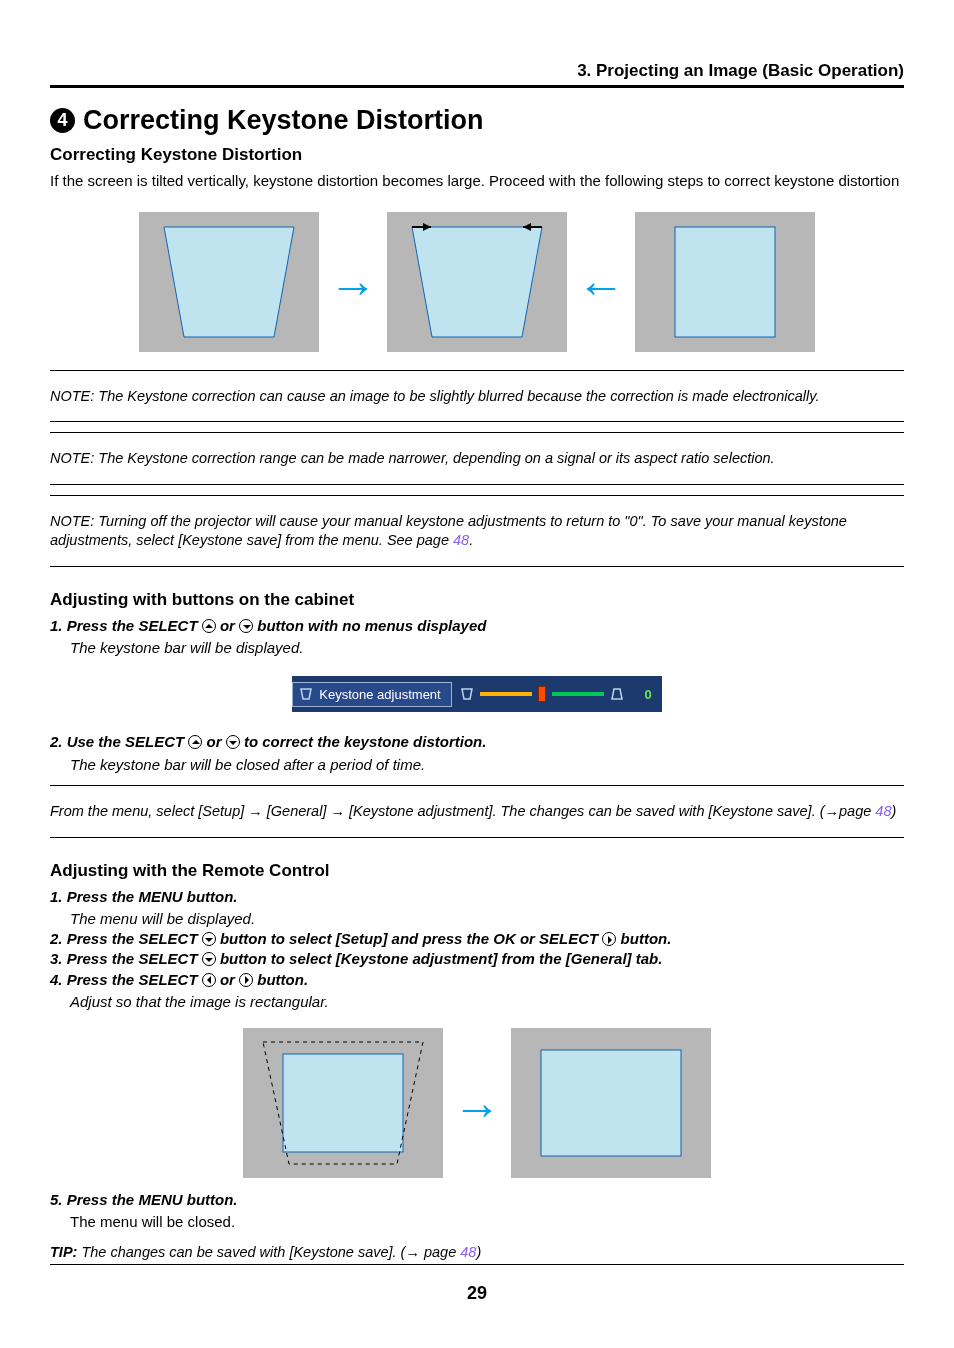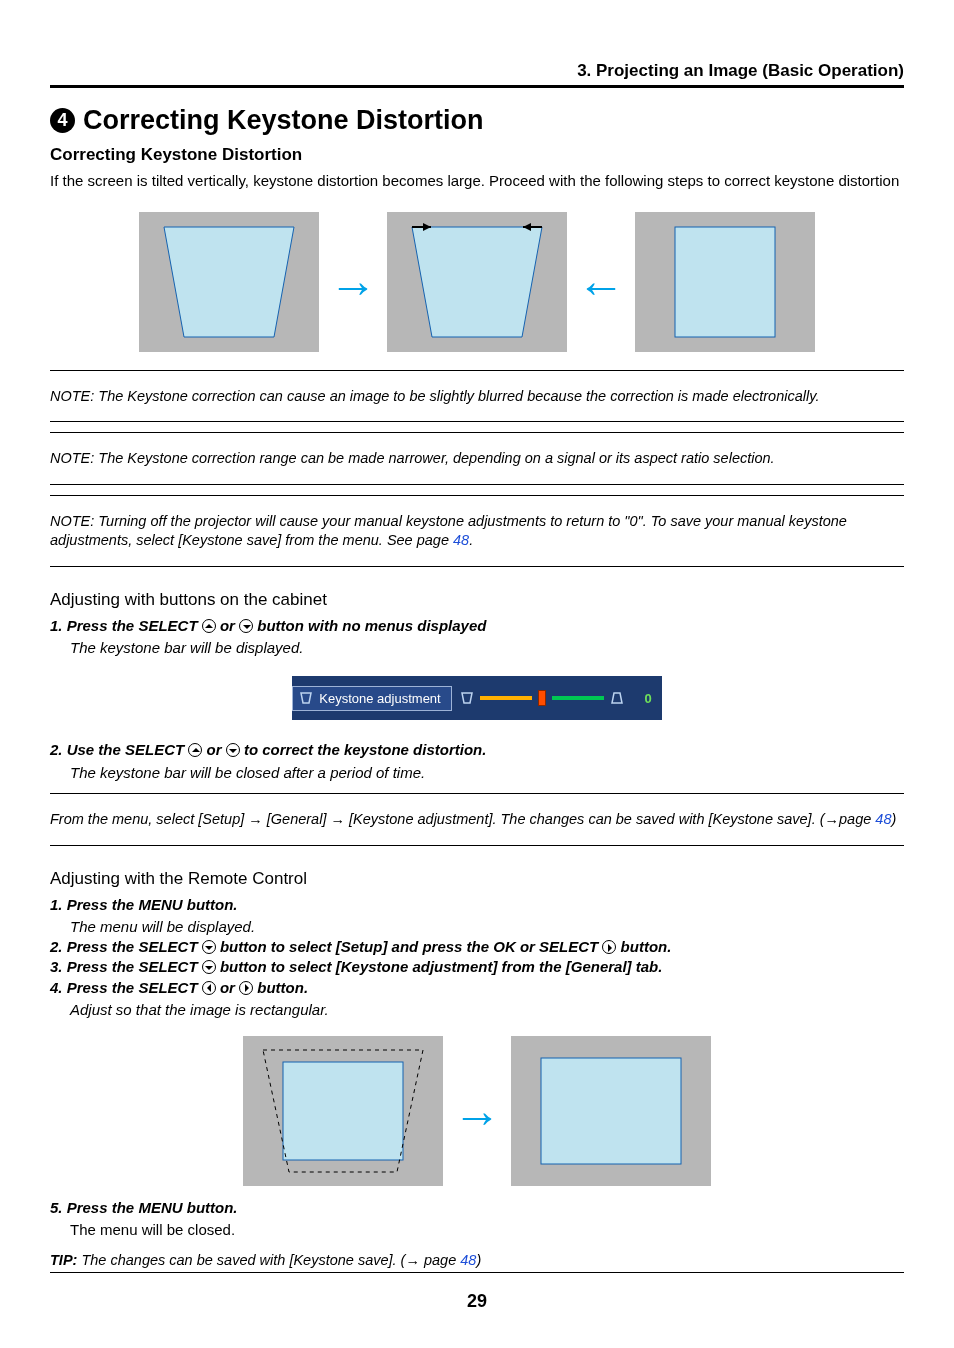--- a/index.html
+++ b/index.html
@@ -63,40 +63,40 @@
 
   .note-block {
     font-style: italic;
     border-top: 1px solid #000;
     border-bottom: 1px solid #000;
     margin: 10px 0;
     padding: 16px 0;
     font-size: 14.5px;
     line-height: 1.3;
   }
-  .note-block a.link, a.link { color: #1d4ed8; text-decoration: none; }
+  .note-block a.link, a.link { color: #8b5cf6; text-decoration: none; }
 
   h3.section {
     font-size: 17px;
-    font-weight: 400;
+    font-weight: 700;
     margin-top: 22px;
     margin-bottom: 4px;
   }
   .step { font-weight: bold; font-style: italic; }
   .step .chev { font-style: normal; }
   .indent { margin-left: 20px; font-style: italic; margin-top: 2px; }
   .indent-normal { margin-left: 20px; margin-top: 2px; }
 
   
   .kbar-wrap { display: flex; justify-content: center; margin: 18px 0 20px 0; }
   .kbar {
     display: flex;
     align-items: center;
     background: #1d3a6e;
-    height: 44px;
+    height: 36px;
     font-size: 13px;
     color: #fff;
   }
   .kbar .klabel {
     border: 1px solid #9db3d6;
     padding: 3px 10px 3px 6px;
     background: #284a8a;
     display: flex; align-items: center; gap: 6px;
   }
   .kbar .ktrack {

